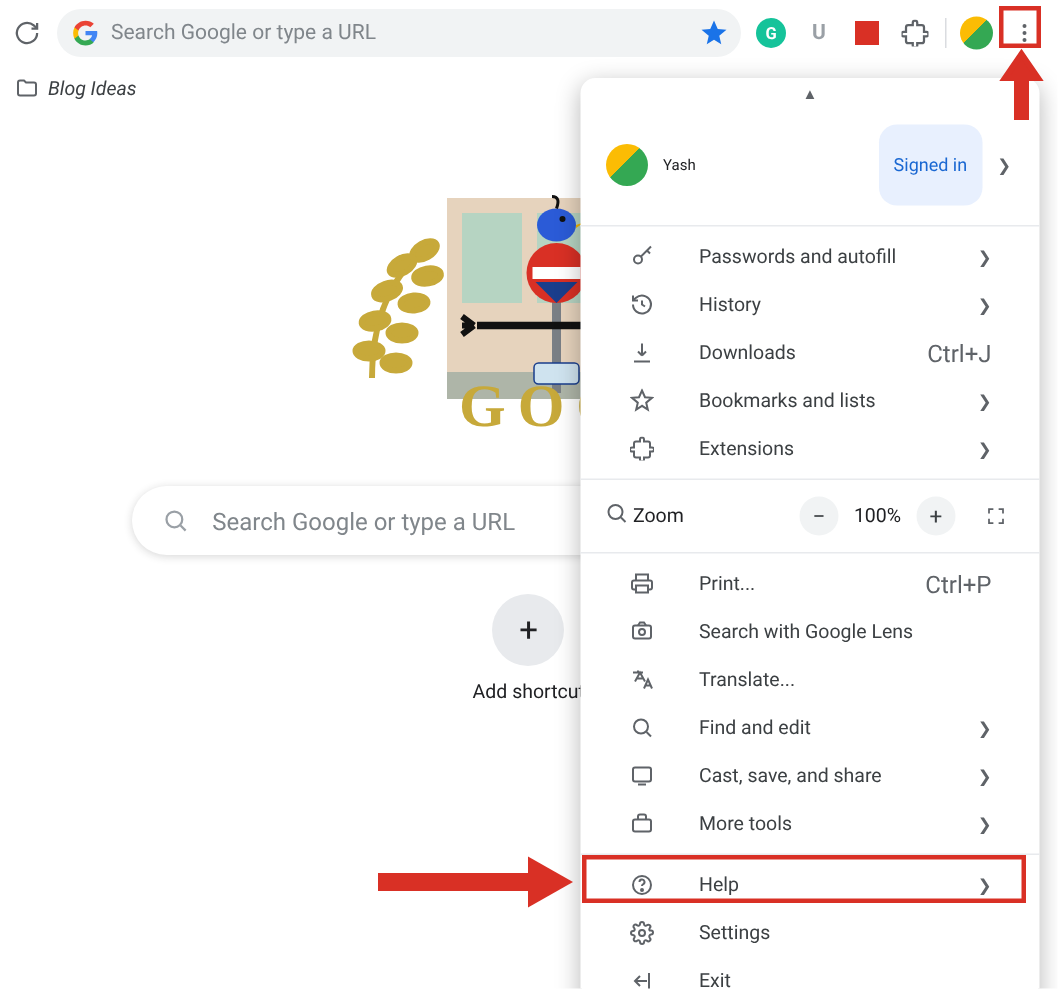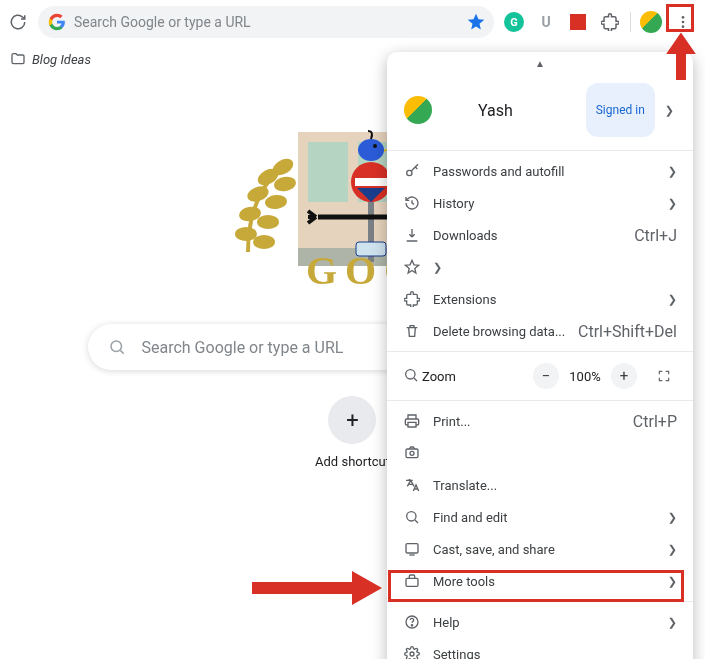--- a/index.html
+++ b/index.html
@@ -100,31 +100,31 @@
   .account-row {
     margin: 4px 10px 6px 10px; padding: 6px 8px 6px 6px;
     background: #fff; border-radius: 20px;
     display: flex; align-items: center; gap: 10px;
     border:1px solid transparent;
   }
   .account-row .av {
     width: 28px; height: 28px; border-radius: 50%;
     background: linear-gradient(135deg,#fbbc04 45%,#34a853 45%);
   }
-  .account-row .name { flex: 1; font-size: 16px; margin-left: 36px; }
+  .account-row .name { flex: 1; font-size: 10px; }
   .signedin-pill {
     background: #e8f0fe; color: #1967d2; font-size: 12px;
     padding: 20px 10px; border-radius: 12px; text-align: center;
   }
   .menu hr {
     border: none; border-top: 1px solid #e8eaed; margin: 4px 0;
   }
   .mi {
     display: flex; align-items: center; height: 32px;
-    padding: 0 16px; gap: 12px; cursor: pointer;
+    padding: 0 32px; gap: 29px; cursor: pointer;
     color: #3c4043;
   }
   .mi .ic { width: 18px; display: flex; justify-content: center; color: #5f6368; }
   .mi .lbl { flex: 1; font-size: 13px; }
   .mi .trail { color: #5f6368; font-size: 16px; display: flex; align-items: center; gap: 6px;}
   .chev { color: #5f6368; font-size: 11px; }
   .zoom-row {
     display: flex; align-items: center; height: 40px;
     padding: 0 16px; gap: 3px;
   }
@@ -314,39 +314,31 @@
       </span>
     <span class="lbl">Downloads</span>
     <span class="trail">Ctrl+J</span>
   </div>
   <div class="mi">
     <span class="ic">
         <svg width="16" height="16" viewBox="0 0 24 24" fill="none" stroke="currentColor" stroke-width="2">
           <path d="M12 17.3 6.2 21l1.6-6.8L2 9.3l7-.6L12 2l3 6.7 7 .6-5.8 4.9L17.8 21z"></path>
         </svg>
       </span>
+    <span class="lbl">Bookmarks and lists</span>
     <span class="chev">❯</span>
   </div>
   <div class="mi">
     <span class="ic">
         <svg width="16" height="16" viewBox="0 0 24 24" fill="none" stroke="currentColor" stroke-width="2">
           <path d="M20 11V7a2 2 0 0 0-2-2h-4V3a2 2 0 1 0-4 0v2H6a2 2 0 0 0-2 2v4H2a2 2 0 1 0 0 4h2v4a2 2 0 0 0 2 2h4v2a2 2 0 1 0 4 0v-2h4a2 2 0 0 0 2-2v-4h2a2 2 0 1 0 0-4h-2z"></path>
         </svg>
       </span>
     <span class="lbl">Extensions</span>
     <span class="chev">❯</span>
-  </div>
-  <div class="mi">
-    <span class="ic">
-        <svg width="16" height="16" viewBox="0 0 24 24" fill="none" stroke="currentColor" stroke-width="2">
-          <path d="M4 7h16M9 7V4h6v3m-8 0 1 13h8l1-13"></path>
-        </svg>
-      </span>
-    <span class="lbl">Delete browsing data...</span>
-    <span class="trail">Ctrl+Shift+Del</span>
   </div>
 
   <hr>
 
   <div class="zoom-row">
     <span class="ic" style="color:#5f6368"><svg width="16" height="16" viewBox="0 0 24 24" fill="none" stroke="currentColor" stroke-width="2">
           <circle cx="11" cy="11" r="7"></circle>
           <line x1="21" y1="21" x2="16.5" y2="16.5"></line>
         </svg></span>
     <span class="lbl">Zoom</span>
@@ -374,20 +366,21 @@
     <span class="trail">Ctrl+P</span>
   </div>
   <div class="mi">
     <span class="ic">
         <svg width="16" height="16" viewBox="0 0 24 24" fill="none" stroke="currentColor" stroke-width="2">
           <rect x="3" y="6" width="18" height="13" rx="2"></rect>
           <circle cx="12" cy="12.5" r="3"></circle>
           <path d="M8 6l2-3h4l2 3"></path>
         </svg>
       </span>
+    <span class="lbl">Search with Google Lens</span>
   </div>
   <div class="mi">
     <span class="ic">
         <svg width="16" height="16" viewBox="0 0 24 24" fill="none" stroke="currentColor" stroke-width="2">
           <path d="M3 5h10M8 3v2m-3 9 5-9 5 9m-8-3h6M14 21l4-9 4 9m-7-3h6"></path>
         </svg>
       </span>
     <span class="lbl">Translate...</span>
   </div>
   <div class="mi">

